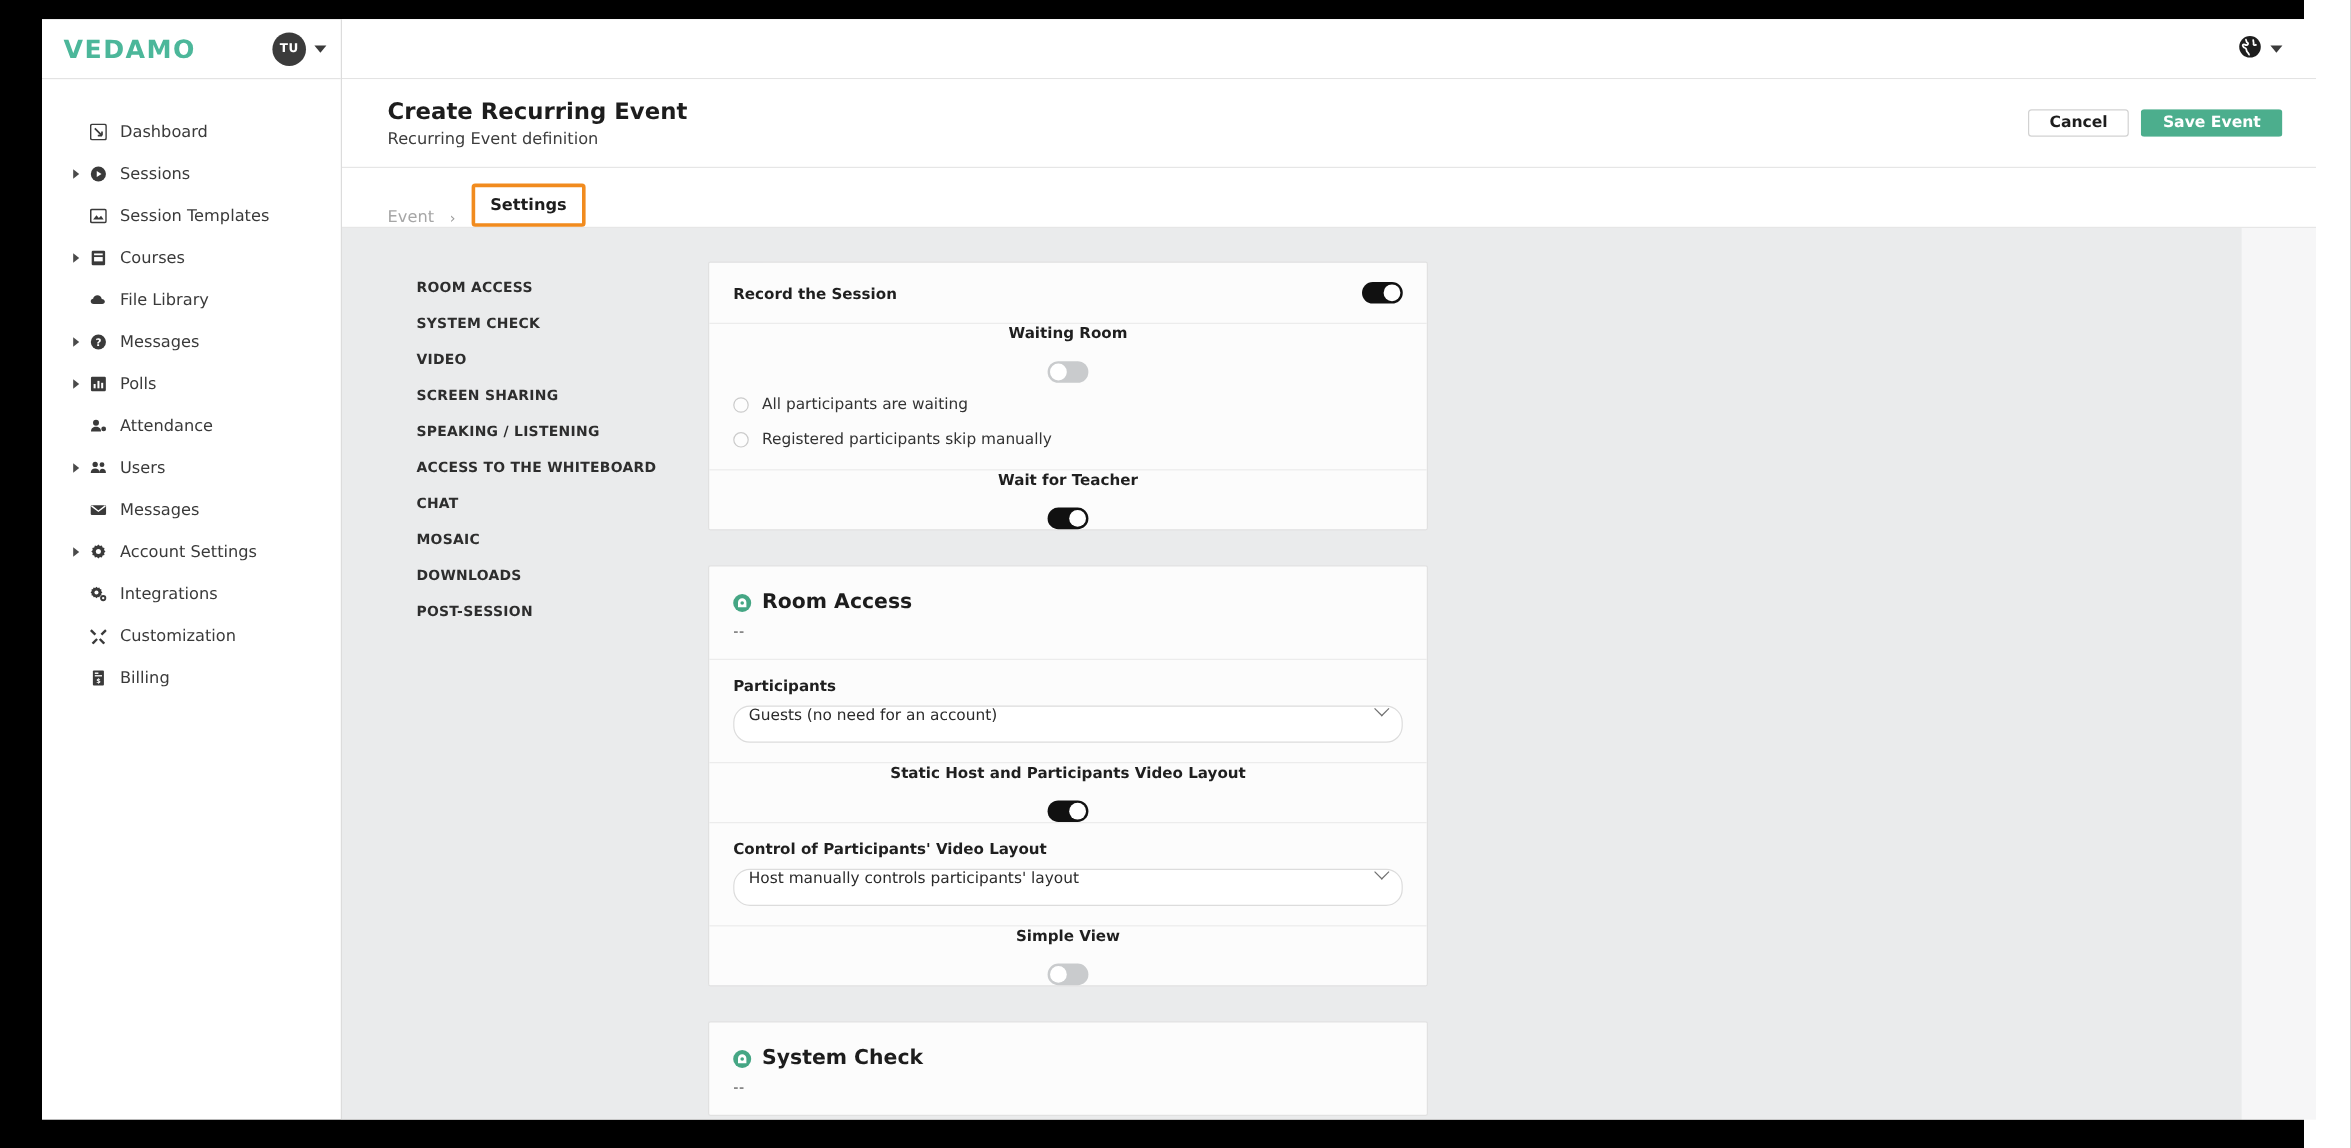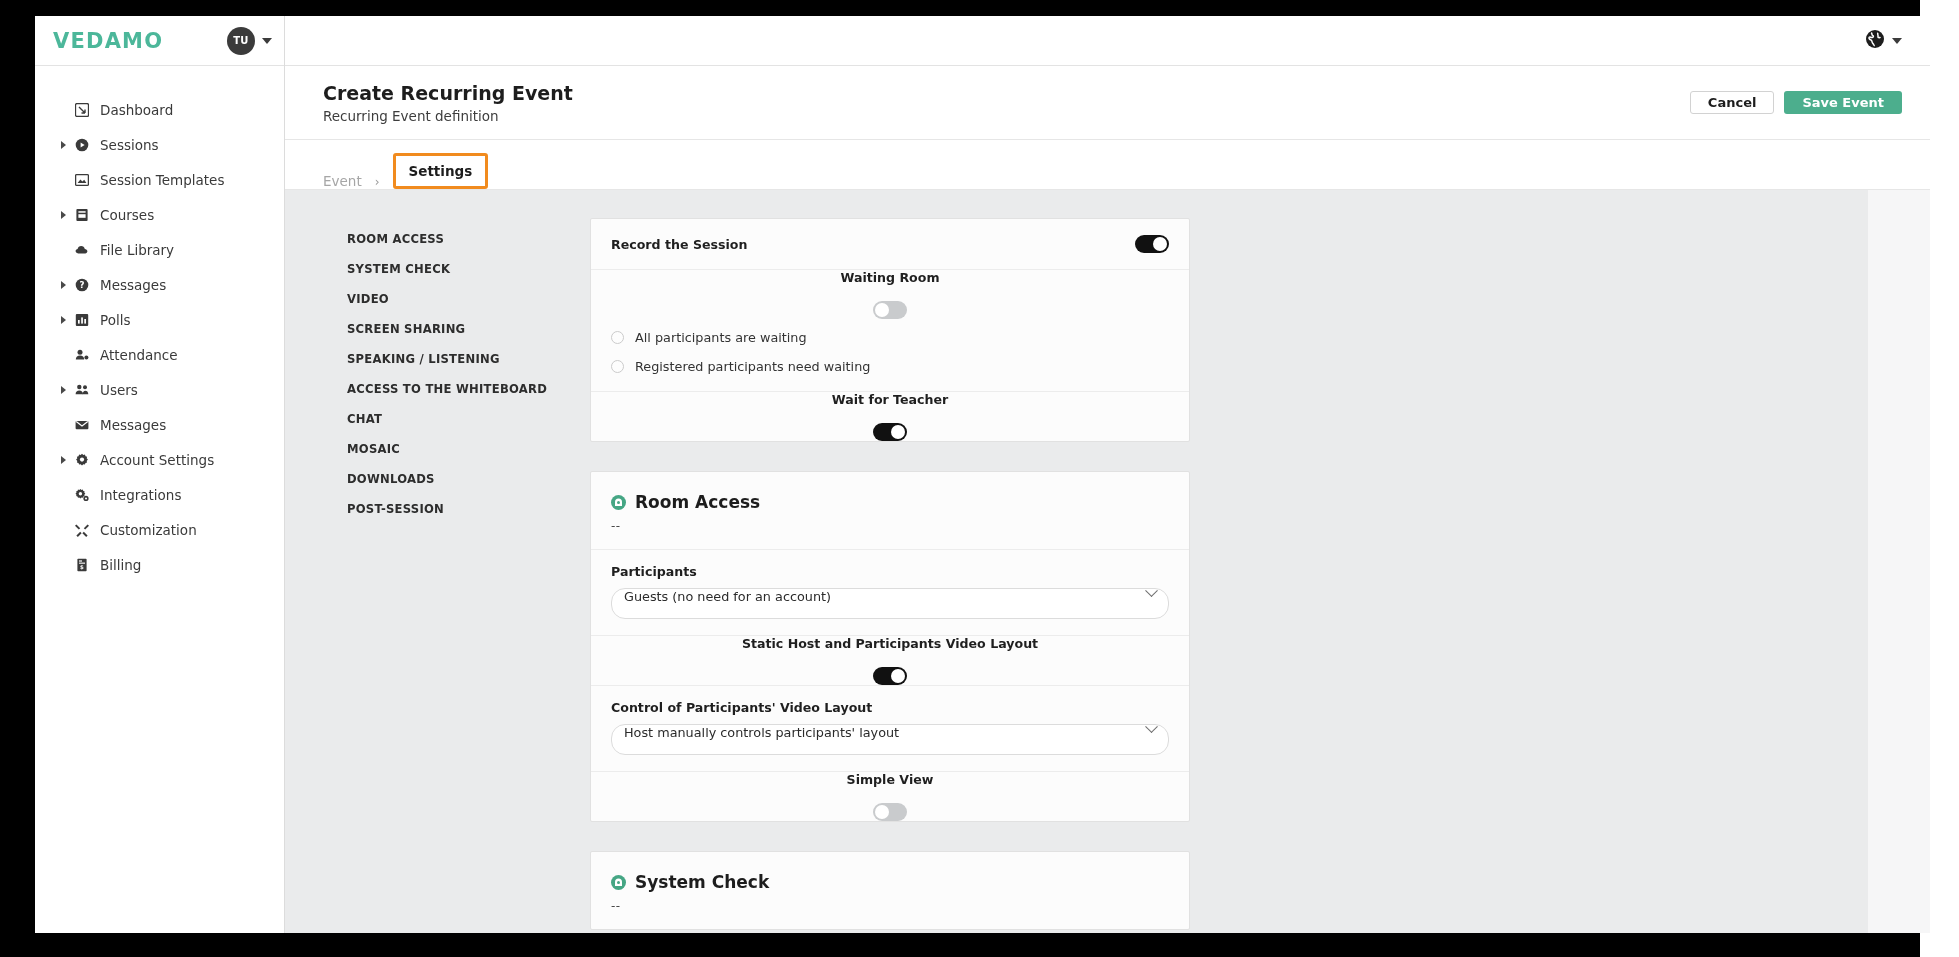--- a/index.html
+++ b/index.html
@@ -533,21 +533,21 @@
                 </span>
             </div>
 
             <div class="radio-group">
               <div class="radio-row">
                 <span class="radio"></span>
                 <span class="radio-label">All participants are waiting</span>
               </div>
               <div class="radio-row">
                 <span class="radio"></span>
-                <span class="radio-label">Registered participants need waiting</span>
+                <span class="radio-label">Registered participants skip manually</span>
               </div>
             </div>
 
             <div class="row row-divider">
               <span class="row-label">Wait for Teacher</span>
               <span class="spacer"></span>
               <span class="toggle on">
                   <span class="knob"></span>
                 </span>
             </div>

